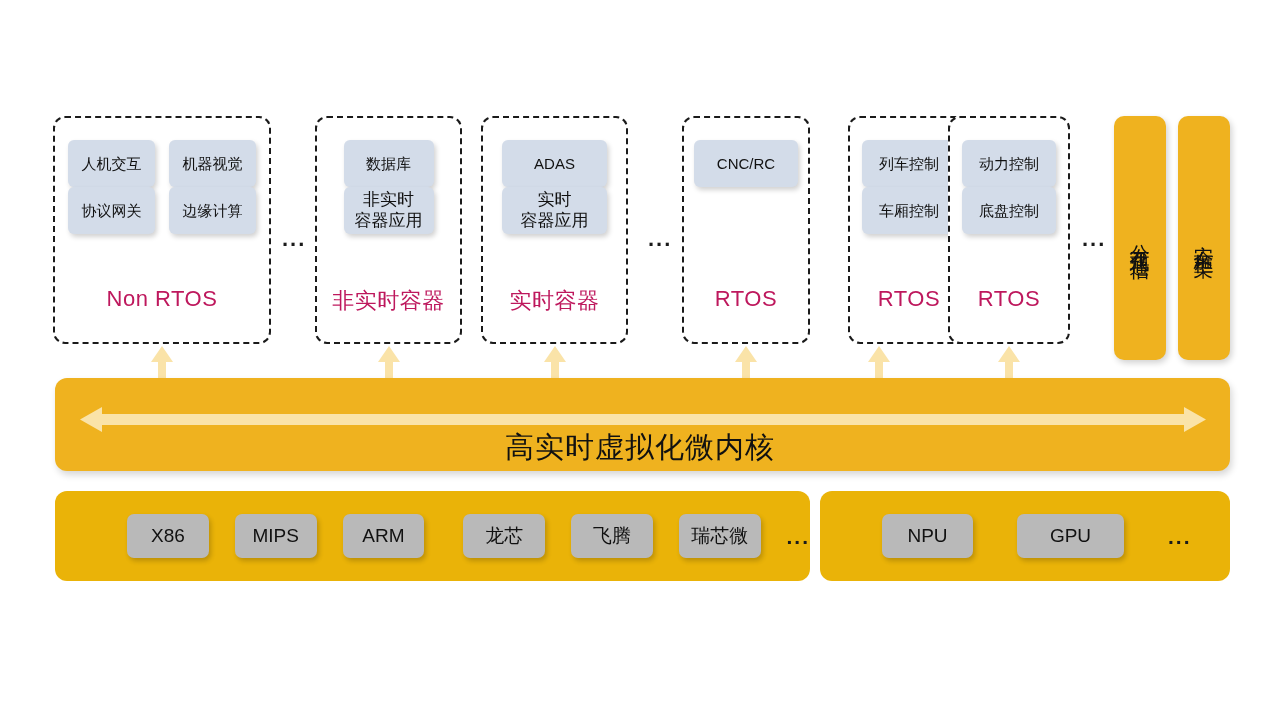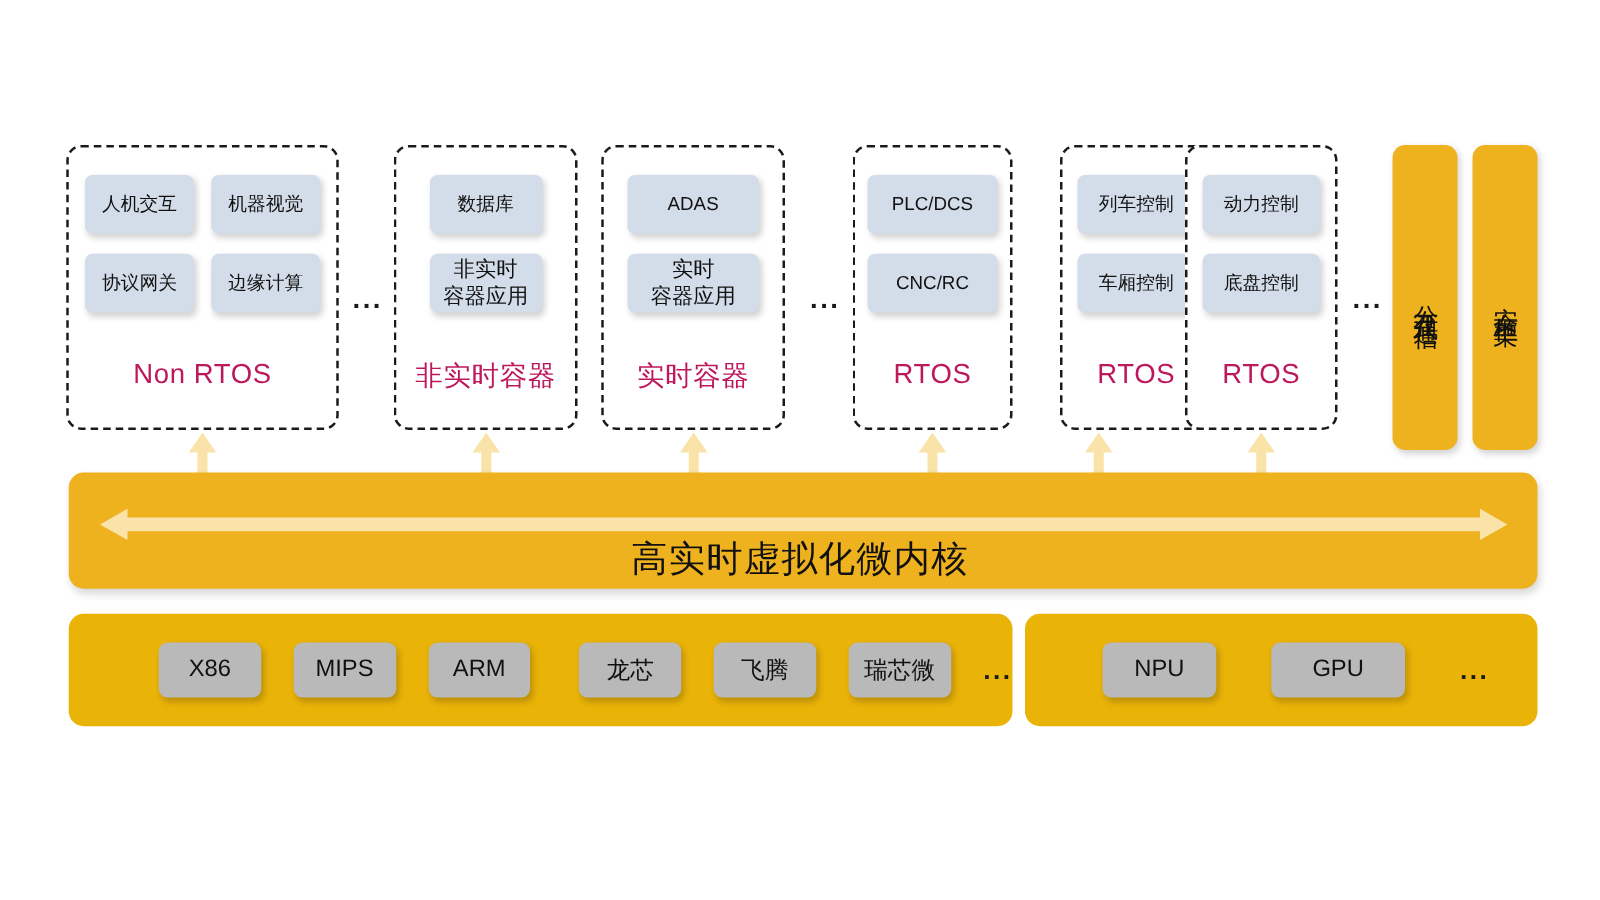--- a/index.html
+++ b/index.html
@@ -29,21 +29,20 @@
     background: #ffffff;
     box-sizing: border-box;
     display: flex;
     flex-direction: column;
     align-items: center;
   }
   .app-rows {
     margin-top: 22px;
     display: flex;
     flex-direction: column;
-    gap: 16px;
     align-items: center;
   }
   .app-row {
     display: flex;
     gap: 14px;
     justify-content: center;
   }
   .app-box {
     background: #d3dce9;
     border-radius: 6px;
@@ -195,23 +194,20 @@
 容器应用</div>
       </div>
     </div>
     <div class="os-label" style="top:168px;">实时容器</div>
   </div>
 
   <div class="ellipsis" style="left:648px; top:228px;">...</div>
 
   <div class="os-group" style="left:682px; top:116px; width:128px; height:228px;">
     <div class="app-rows">
-      <div class="app-row">
-        <div class="app-box" style="width:104px;height:47px;">PLC/DCS</div>
-      </div>
       <div class="app-row">
         <div class="app-box" style="width:104px;height:47px;">CNC/RC</div>
       </div>
     </div>
     <div class="os-label" style="top:168px;">RTOS</div>
   </div>
 
   <div class="os-group" style="left:848px; top:116px; width:122px; height:228px;">
     <div class="app-rows">
       <div class="app-row">

